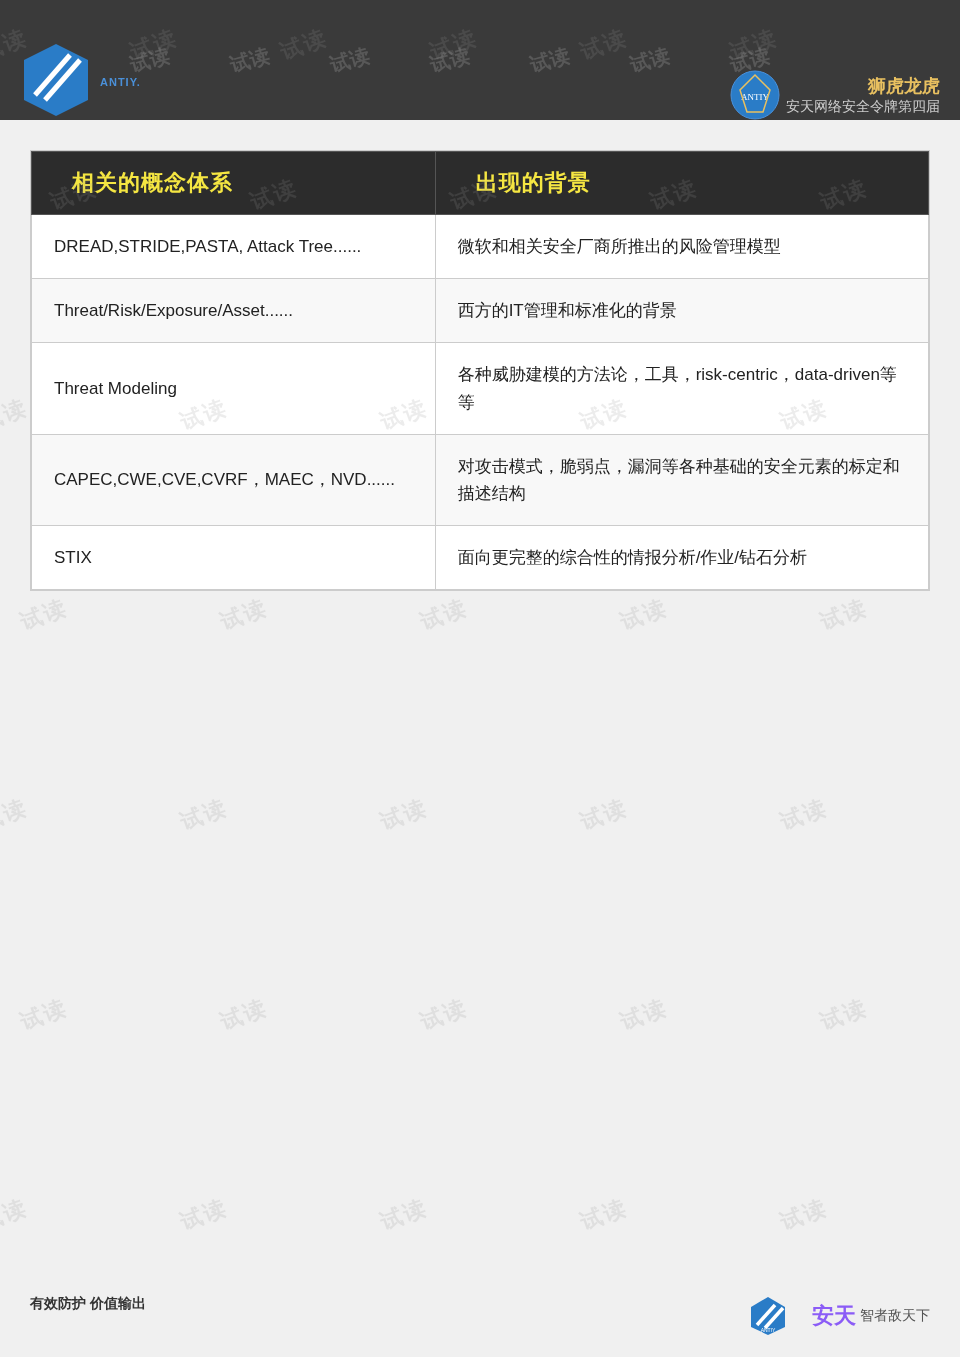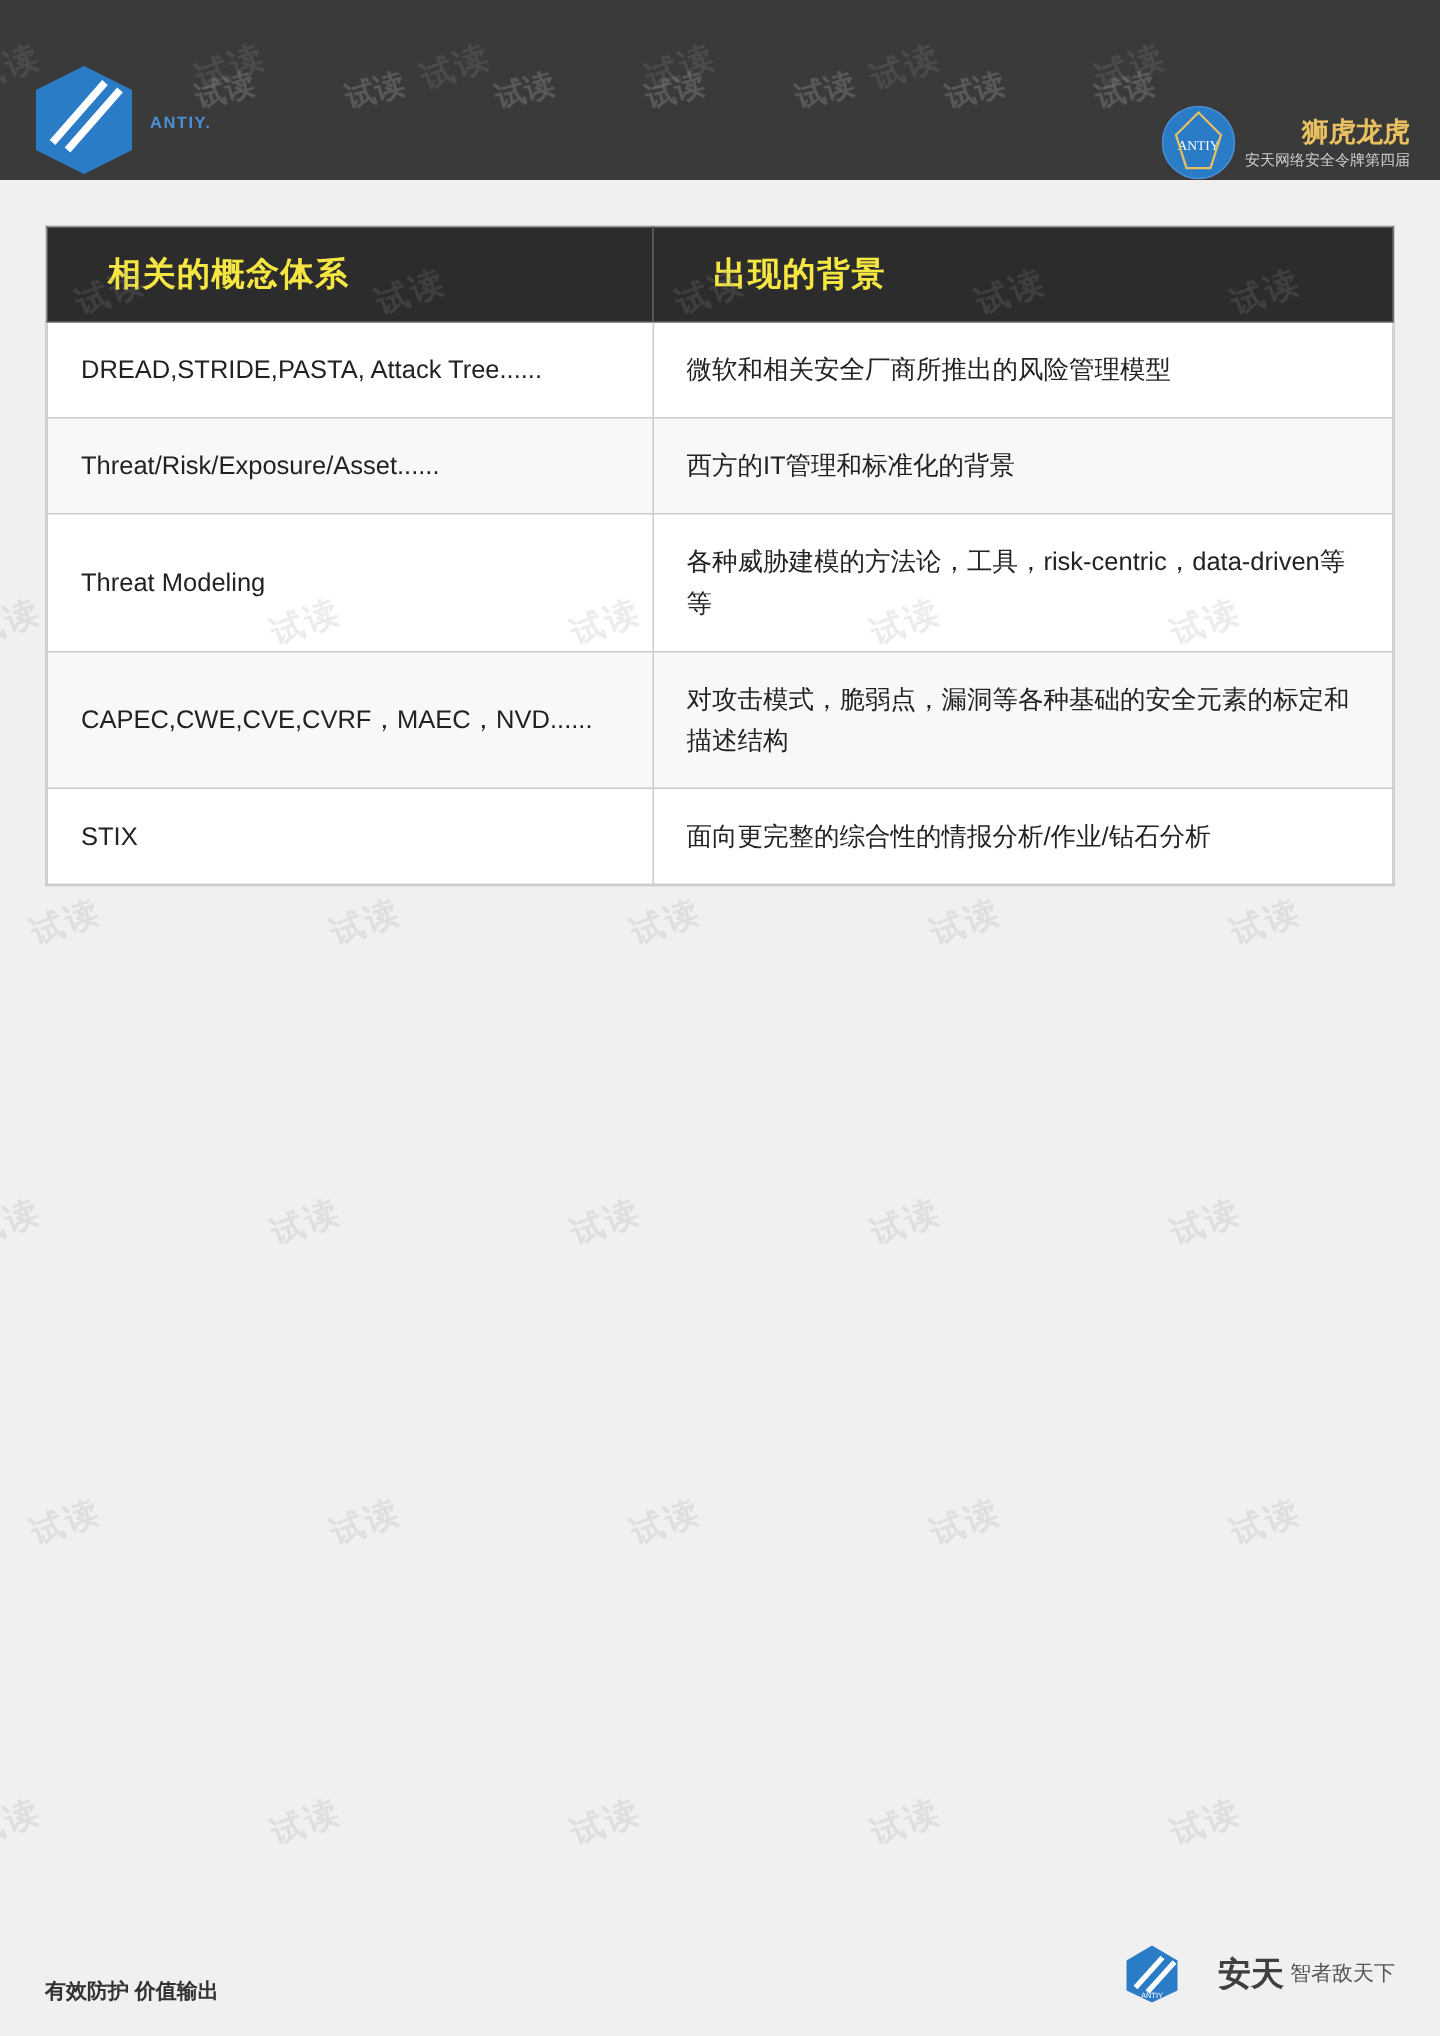--- a/index.html
+++ b/index.html
@@ -57,21 +57,21 @@
       text-align: right;
     }
     .header-brand {
       color: #e8c060;
       font-size: 18px;
       font-weight: bold;
       font-family: 'KaiTi', 'STKaiti', serif;
     }
     .header-subtitle {
       color: #cccccc;
-      font-size: 10px;
+      font-size: 14px;
       margin-top: 0;
     }
 
     
     .main-content {
       background: #ffffff;
       margin: 30px 30px 30px 30px;
       padding: 0;
       border: 1px solid #ccc;
     }
@@ -114,21 +114,21 @@
       font-family: 'Microsoft YaHei', 'SimHei', sans-serif;
     }
 
     
     .footer {
       position: absolute;
       bottom: 20px;
       left: 30px;
       right: 30px;
       display: flex;
-      align-items: flex-end;
+      align-items: flex-start;
       justify-content: space-between;
     }
     .footer-left {
       color: #333;
       font-size: 14px;
       font-weight: bold;
       font-family: 'Microsoft YaHei', sans-serif;
     }
     .footer-right {
       display: flex;
@@ -263,16 +263,16 @@
 <div class="footer">
   <div class="footer-left">有效防护 价值输出</div>
   <div class="footer-right">
 
     <svg width="42" height="42" viewBox="0 0 42 42">
       <polygon points="21,2 38,12 38,32 21,40 4,32 4,12" fill="#2a7cc7"></polygon>
       <line x1="10" y1="30" x2="28" y2="10" stroke="white" stroke-width="3.5"></line>
       <line x1="18" y1="33" x2="36" y2="13" stroke="white" stroke-width="3.5"></line>
       <text x="21" y="37" text-anchor="middle" fill="white" font-size="5">ANTIY</text>
     </svg>
-    <span style="font-size:22px;font-weight:bold;color:#404040;margin-left:23px;">安天</span>
+    <span style="font-size:22px;font-weight:bold;color:#8b5cf6;margin-left:23px;">安天</span>
     <span style="font-size:14px;color:#555;margin-left:4px;">智者敌天下</span>
   </div>
 </div>
 
 </body></html>

